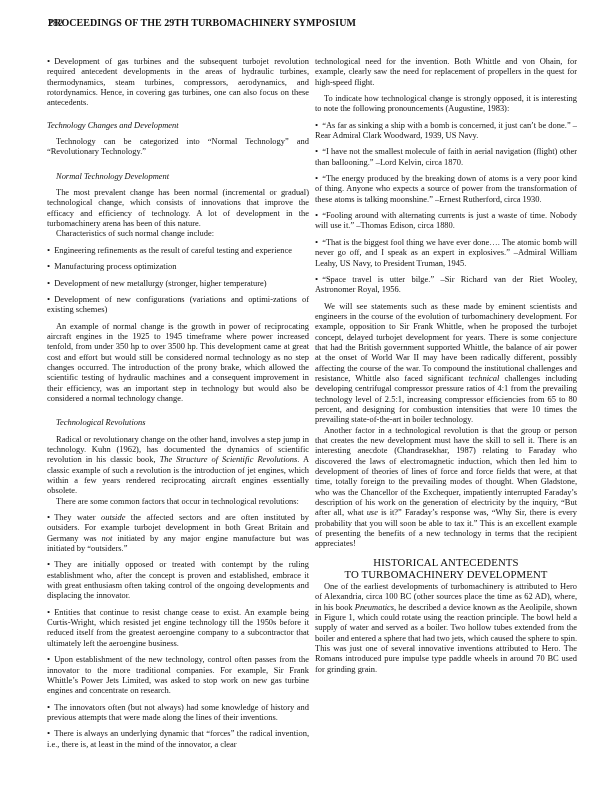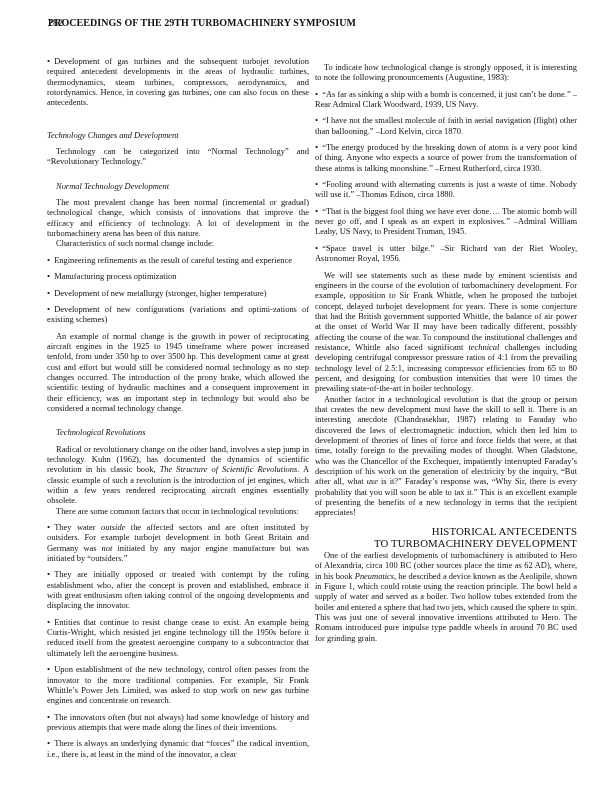--- a/index.html
+++ b/index.html
@@ -12,23 +12,23 @@
                    font-weight: bold; letter-spacing: 0.05px; }
   .col { position: absolute; top: 56px; width: 262px; font-size: 8.45px;
          line-height: 10.35px; text-align: justify; hyphens: manual; }
   .col.left { left: 47px; }
   .col.right { left: 315px; }
   p { margin: 0; }
   .indent { text-indent: 9px; }
   .gap { margin-top: 6px; }
   .bullet::before { content: "\2022"; font-size: 9px; margin-right: 4px; }
   .bullet { text-indent: 0; }
-  .subhead { font-style: italic; margin-top: 22px; }
+  .subhead { font-style: italic; margin-top: 12px; }
   .subhead2 { font-style: italic; margin-top: 14px; text-indent: 9px; }
-  .section-head { font-size: 10.8px; line-height: 12.6px; text-align: right;
+  .section-head { font-size: 10.8px; line-height: 12.6px; text-align: center;
                   margin-top: 7px; letter-spacing: 0.1px; }
   em { font-style: italic; }
 </style>
 </head>
 <body>
 
 <div class="header">
   <span class="page-num">282</span>
   <span class="running-title">PROCEEDINGS OF THE 29TH TURBOMACHINERY SYMPOSIUM</span>
 </div>
@@ -50,20 +50,21 @@
   <p class="indent">There are some common factors that occur in technological revolutions:</p>
   <p class="bullet gap"><span>They water </span><em>outside</em><span> the affected sectors and are often instituted by outsiders. For example turbojet development in both Great Britain and Germany was </span><em>not</em><span> initiated by any major engine manufacture but was initiated by “outsiders.”</span></p>
   <p class="bullet gap"><span>They are initially opposed or treated with contempt by the ruling establishment who, after the concept is proven and established, embrace it with great enthusiasm often taking control of the ongoing developments and displacing the innovator.</span></p>
   <p class="bullet gap"><span>Entities that continue to resist change cease to exist. An example being Curtis-Wright, which resisted jet engine technology till the 1950s before it reduced itself from the greatest aeroengine company to a subcontractor that ultimately left the aeroengine business.</span></p>
   <p class="bullet gap"><span>Upon establishment of the new technology, control often passes from the innovator to the more traditional companies. For example, Sir Frank Whittle’s Power Jets Limited, was asked to stop work on new gas turbine engines and concentrate on research.</span></p>
   <p class="bullet gap"><span>The innovators often (but not always) had some knowledge of history and previous attempts that were made along the lines of their inventions.</span></p>
   <p class="bullet gap"><span>There is always an underlying dynamic that “forces” the radical invention, i.e., there is, at least in the mind of the innovator, a clear</span></p>
 </div>
 
 <div class="col right">
+  <p>technological need for the invention. Both Whittle and von Ohain, for example, clearly saw the need for replacement of propellers in the quest for high-speed flight.</p>
   <p class="indent gap">To indicate how technological change is strongly opposed, it is interesting to note the following pronouncements (Augustine, 1983):</p>
   <p class="bullet gap"><span>“As far as sinking a ship with a bomb is concerned, it just can’t be done.” –Rear Admiral Clark Woodward, 1939, US Navy.</span></p>
   <p class="bullet gap"><span>“I have not the smallest molecule of faith in aerial navigation (flight) other than ballooning.” –Lord Kelvin, circa 1870.</span></p>
   <p class="bullet gap"><span>“The energy produced by the breaking down of atoms is a very poor kind of thing. Anyone who expects a source of power from the transformation of these atoms is talking moonshine.” –Ernest Rutherford, circa 1930.</span></p>
   <p class="bullet gap"><span>“Fooling around with alternating currents is just a waste of time. Nobody will use it.” –Thomas Edison, circa 1880.</span></p>
   <p class="bullet gap"><span>“That is the biggest fool thing we have ever done…. The atomic bomb will never go off, and I speak as an expert in explosives.” –Admiral William Leahy, US Navy, to President Truman, 1945.</span></p>
   <p class="bullet gap"><span>“Space travel is utter bilge.” –Sir Richard van der Riet Wooley, Astronomer Royal, 1956.</span></p>
   <p class="indent gap"><span>We will see statements such as these made by eminent scientists and engineers in the course of the evolution of turbomachinery development. For example, opposition to Sir Frank Whittle, when he proposed the turbojet concept, delayed turbojet development for years. There is some conjecture that had the British government supported Whittle, the balance of air power at the onset of World War II may have been radically different, possibly affecting the course of the war. To compound the institutional challenges and resistance, Whittle also faced significant </span><em>technical</em><span> challenges including developing centrifugal compressor pressure ratios of 4:1 from the prevailing technology level of 2.5:1, increasing compressor efficiencies from 65 to 80 percent, and designing for combustion intensities that were 10 times the prevailing state-of-the-art in boiler technology.</span></p>
   <p class="indent"><span>Another factor in a technological revolution is that the group or person that creates the new development must have the skill to sell it. There is an interesting anecdote (Chandrasekhar, 1987) relating to Faraday who discovered the laws of electromagnetic induction, which then led him to development of theories of lines of force and force fields that were, at that time, totally foreign to the prevailing modes of thought. When Gladstone, who was the Chancellor of the Exchequer, impatiently interrupted Faraday’s description of his work on the generation of electricity by the inquiry, “But after all, what </span><em>use</em><span> is it?” Faraday’s response was, “Why Sir, there is every probability that you will soon be able to tax it.” This is an excellent example of presenting the benefits of a new technology in terms that the recipient appreciates!</span></p>
   <p class="section-head"><span>HISTORICAL ANTECEDENTS</span><br><span>TO TURBOMACHINERY DEVELOPMENT</span></p>

